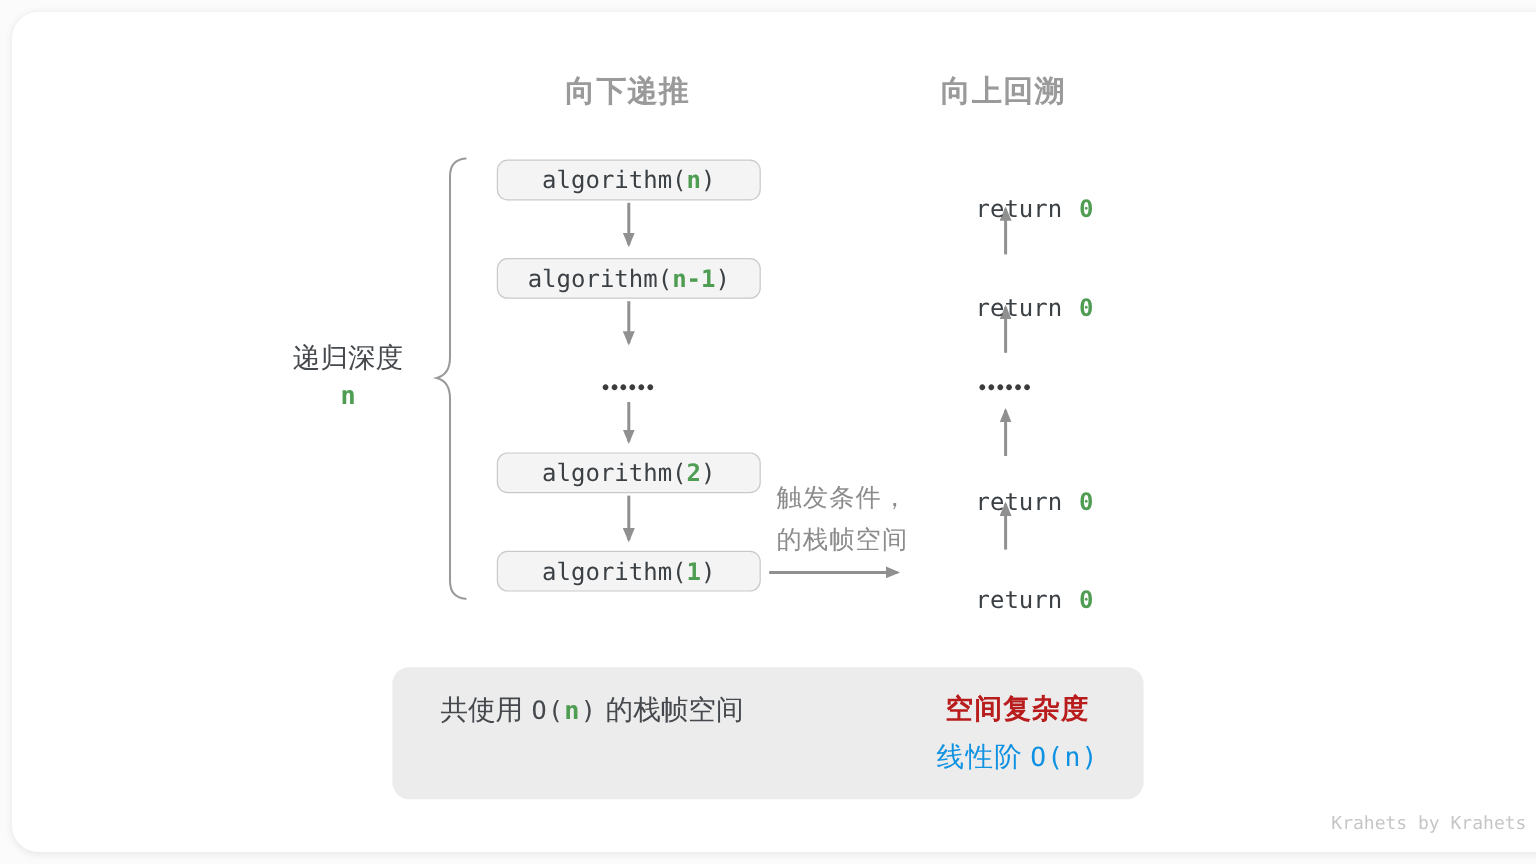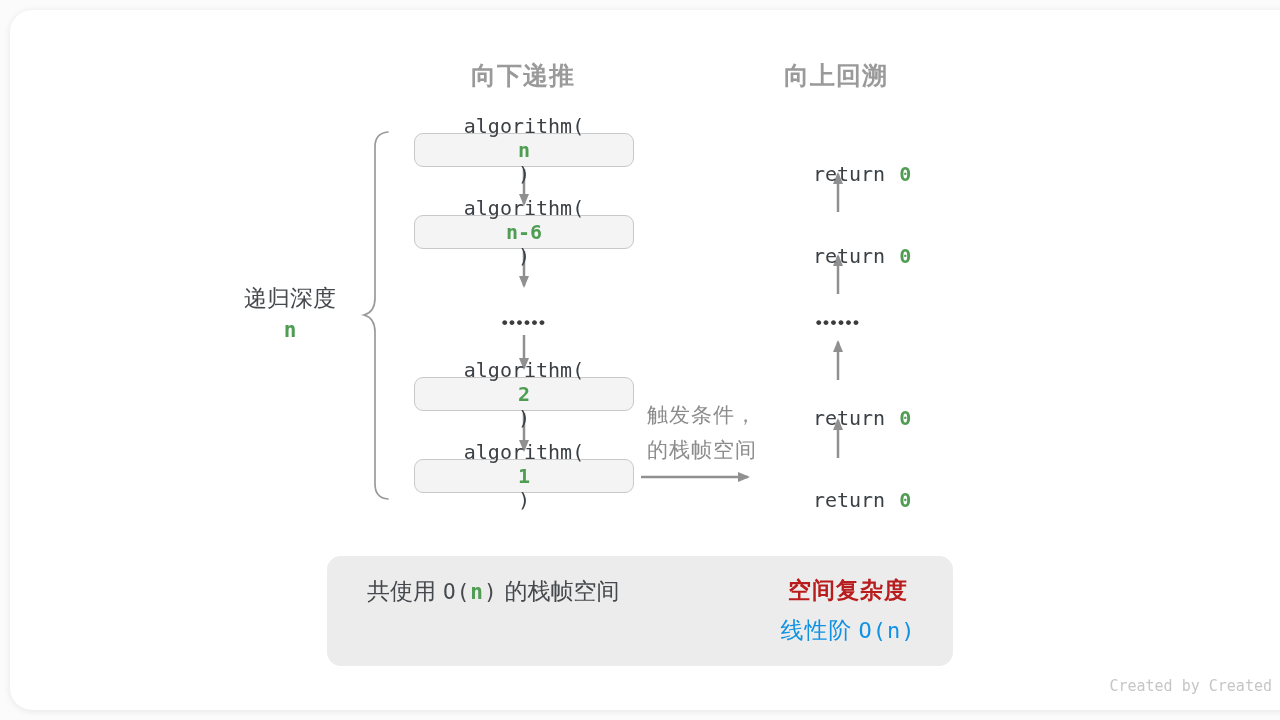--- a/index.html
+++ b/index.html
@@ -9,21 +9,21 @@
     --block-arrow:#bcbcbc; --credit:#c6c6c6;
   }
   html,body{margin:0;padding:0;}
   body{font-family:"Liberation Sans",sans-serif;}
   .frame{position:relative;width:1280px;height:720px;background:#fbfbfb;overflow:hidden;padding-left:32px;}
   .card{position:absolute;left:10px;top:10px;right:10px;bottom:10px;background:#fff;
         border-radius:22px;box-shadow:0 1px 7px rgba(0,0,0,.09);}
   .abs{position:absolute;}
   .cx{transform:translateX(-50%);}
   .col-header{font-size:25px;font-weight:bold;color:var(--gray-label);letter-spacing:1px;white-space:nowrap;}
-  .mono{font-family:"DejaVu Sans Mono","Liberation Mono",monospace;flex-direction:column;}
+  .mono{font-family:"DejaVu Sans Mono","Liberation Mono",monospace;}
   .call-box{left:414px;width:220px;height:34px;background:var(--box-bg);
             border:1.5px solid var(--box-border);border-radius:9px;box-sizing:border-box;
             display:flex;align-items:center;justify-content:center;
             font-size:20px;color:var(--code-dark);white-space:pre;}
   .call-box .arg{color:var(--green);font-weight:bold;}
   .ret-row{left:838px;font-size:20px;color:var(--code-dark);white-space:pre;}
   .ret-row .val{color:var(--green);font-weight:bold;margin-left:2px;}
   .dots{font-size:17px;font-weight:bold;color:var(--dots);letter-spacing:1.5px;white-space:nowrap;}
   .depth-label{font-size:23px;color:var(--cjk-dark);white-space:nowrap;}
   .depth-var{font-size:21px;font-weight:bold;color:var(--green);}
@@ -75,21 +75,21 @@
   <div class="abs cx col-header" style="left:523px;top:59px;">向下递推</div>
   <div class="abs cx col-header" style="left:836px;top:59px;">向上回溯</div>
 
   <div class="abs cx depth-label" style="left:290px;top:283px;">递归深度</div>
   <div class="abs cx depth-var mono" style="left:290px;top:318px;">n</div>
 
   <div class="abs call-box mono" style="top:133px;">
     <span>algorithm(</span><span class="arg">n</span><span>)</span>
   </div>
   <div class="abs call-box mono" style="top:215px;">
-    <span>algorithm(</span><span class="arg">n-6</span><span>)</span>
+    <span>algorithm(</span><span class="arg">n-1</span><span>)</span>
   </div>
   <div class="abs cx dots" style="left:524px;top:313px;">••••••</div>
   <div class="abs call-box mono" style="top:377px;">
     <span>algorithm(</span><span class="arg">2</span><span>)</span>
   </div>
   <div class="abs call-box mono" style="top:459px;">
     <span>algorithm(</span><span class="arg">1</span><span>)</span>
   </div>
 
   <div class="abs cx ret-row mono" style="top:138px;">
@@ -111,14 +111,14 @@
 
   <div class="abs panel"></div>
   <div class="abs panel-text">
     <div><span>共使用</span><span class="formula mono"><span>O(</span><span class="var">n</span><span>)</span></span><span>的栈帧空间</span></div>
   </div>
   <div class="abs cx result">
     <div class="result-title">空间复杂度</div>
     <div class="result-value"><span>线性阶</span><span class="formula">O(n)</span></div>
   </div>
 
-  <div class="abs credit">Created by Created</div>
+  <div class="abs credit">Krahets by Krahets</div>
 </div>
 
 </body></html>

